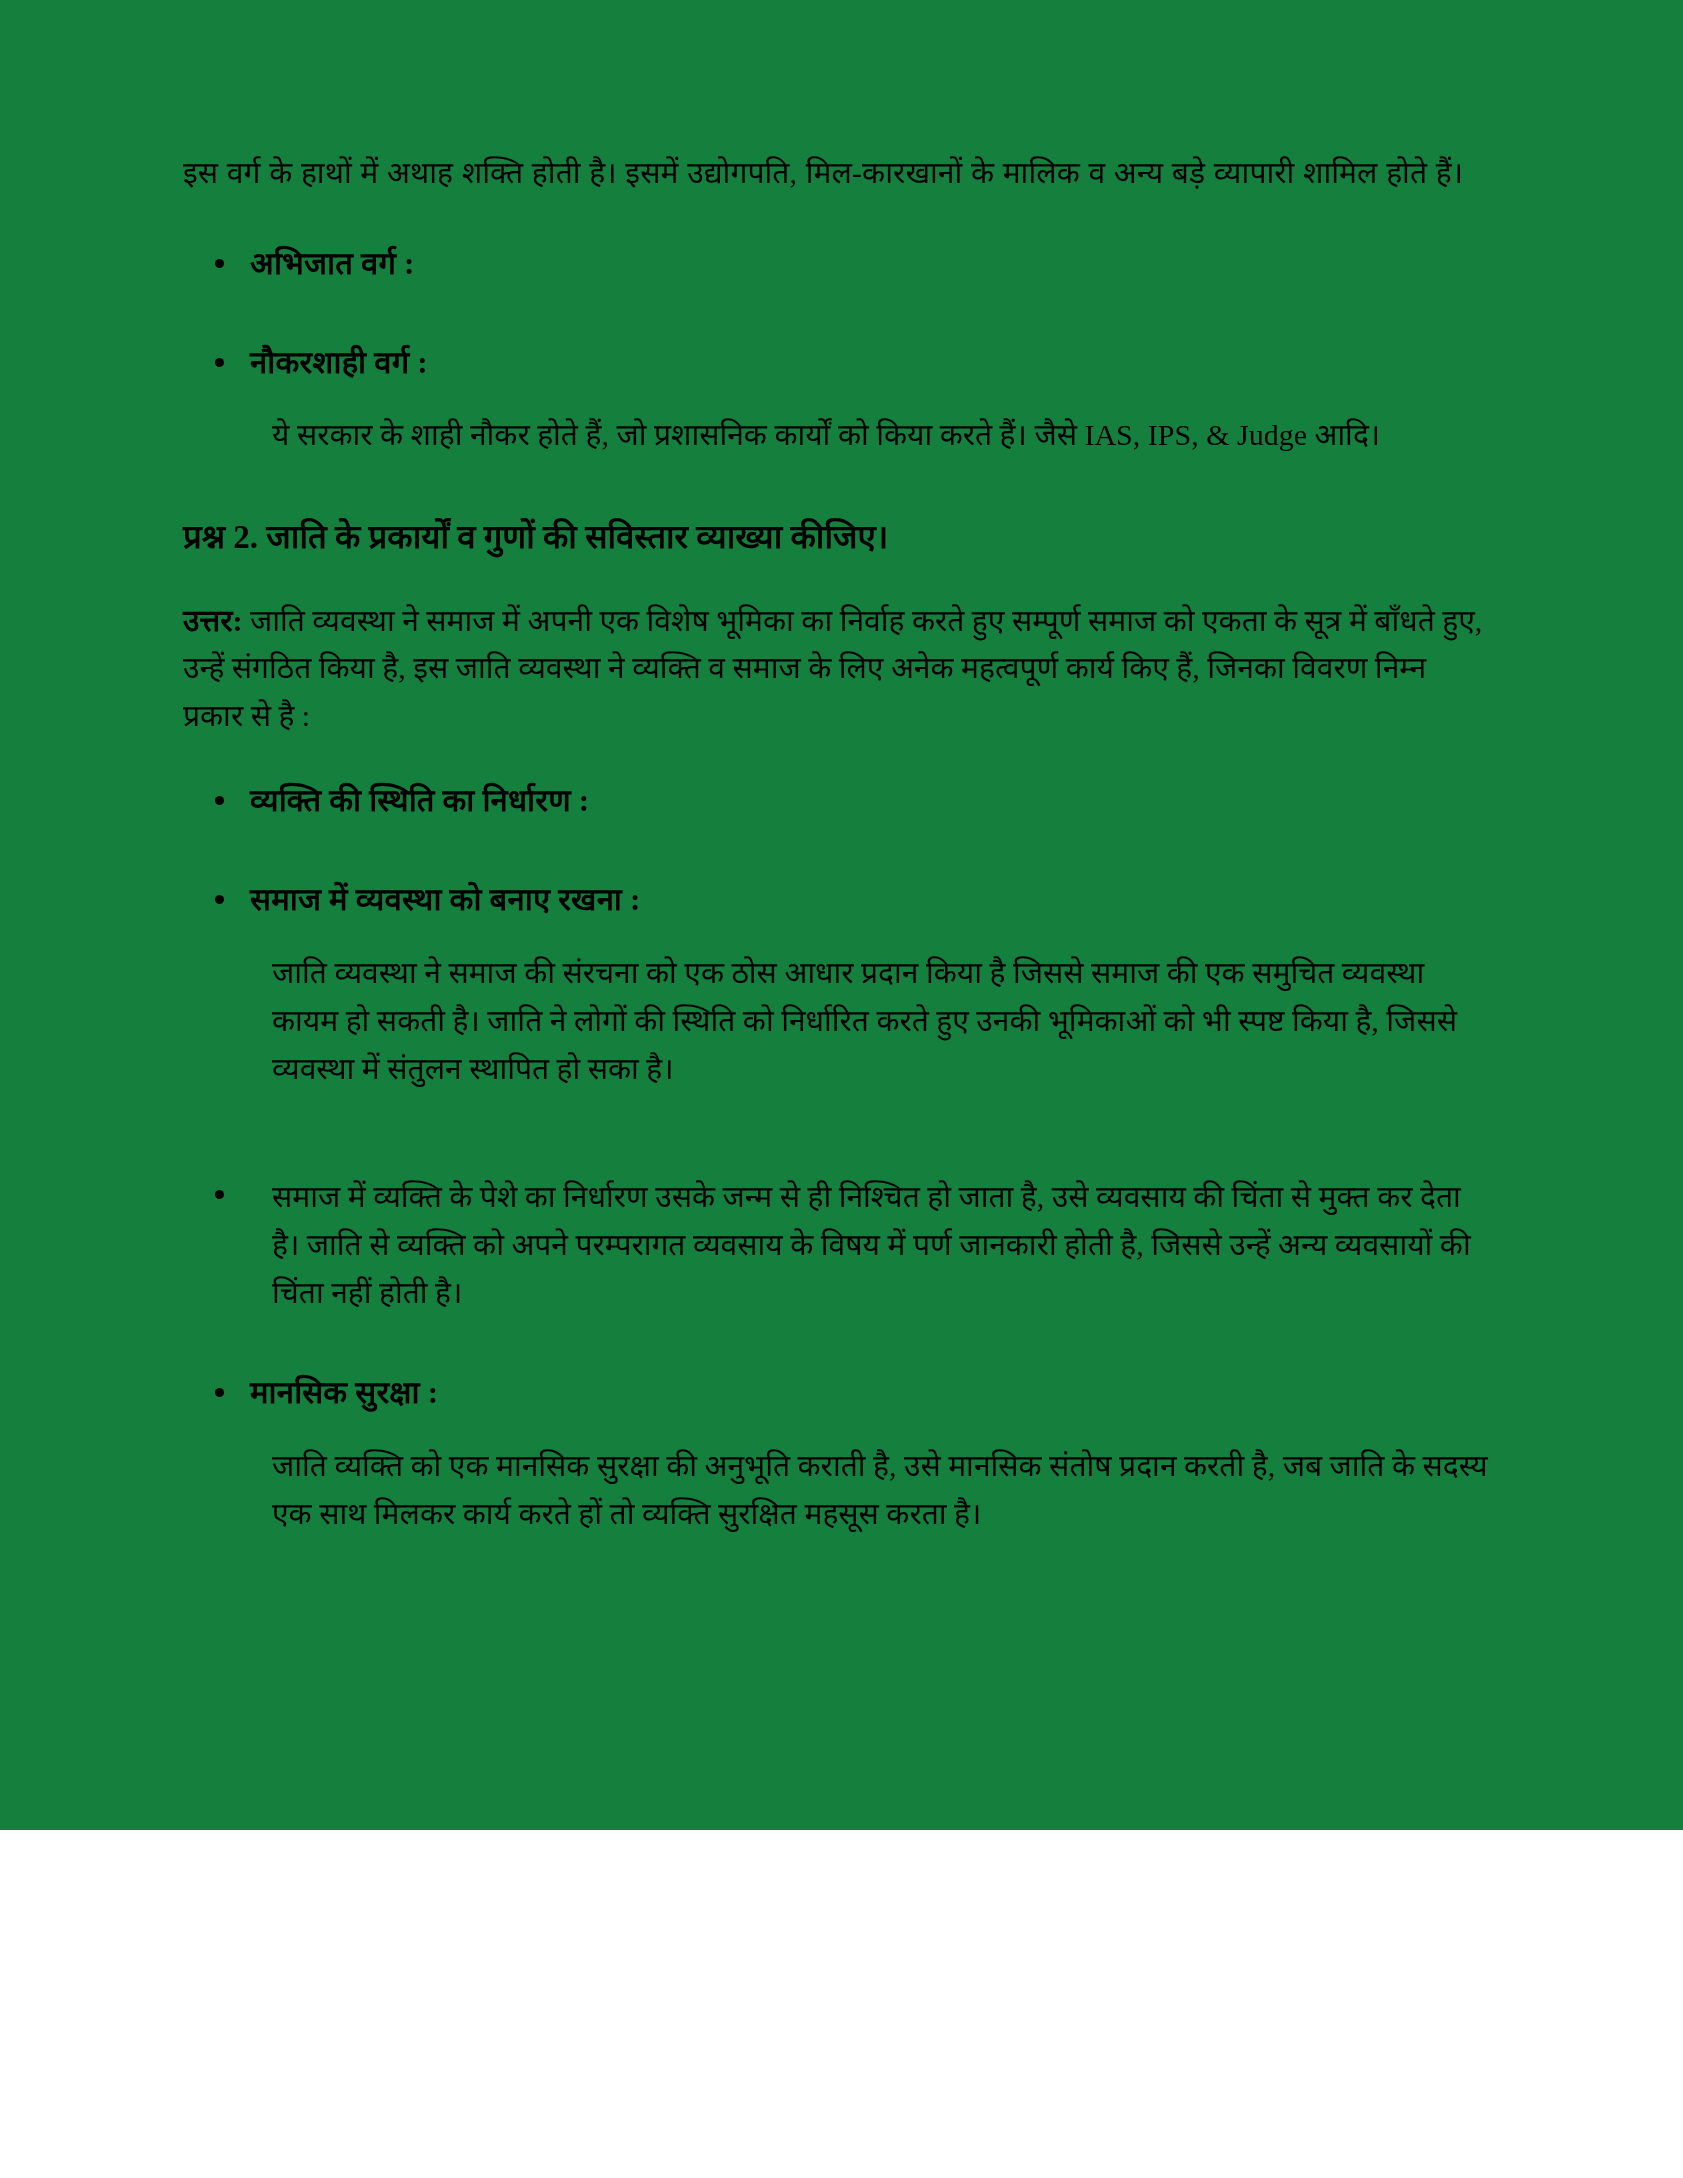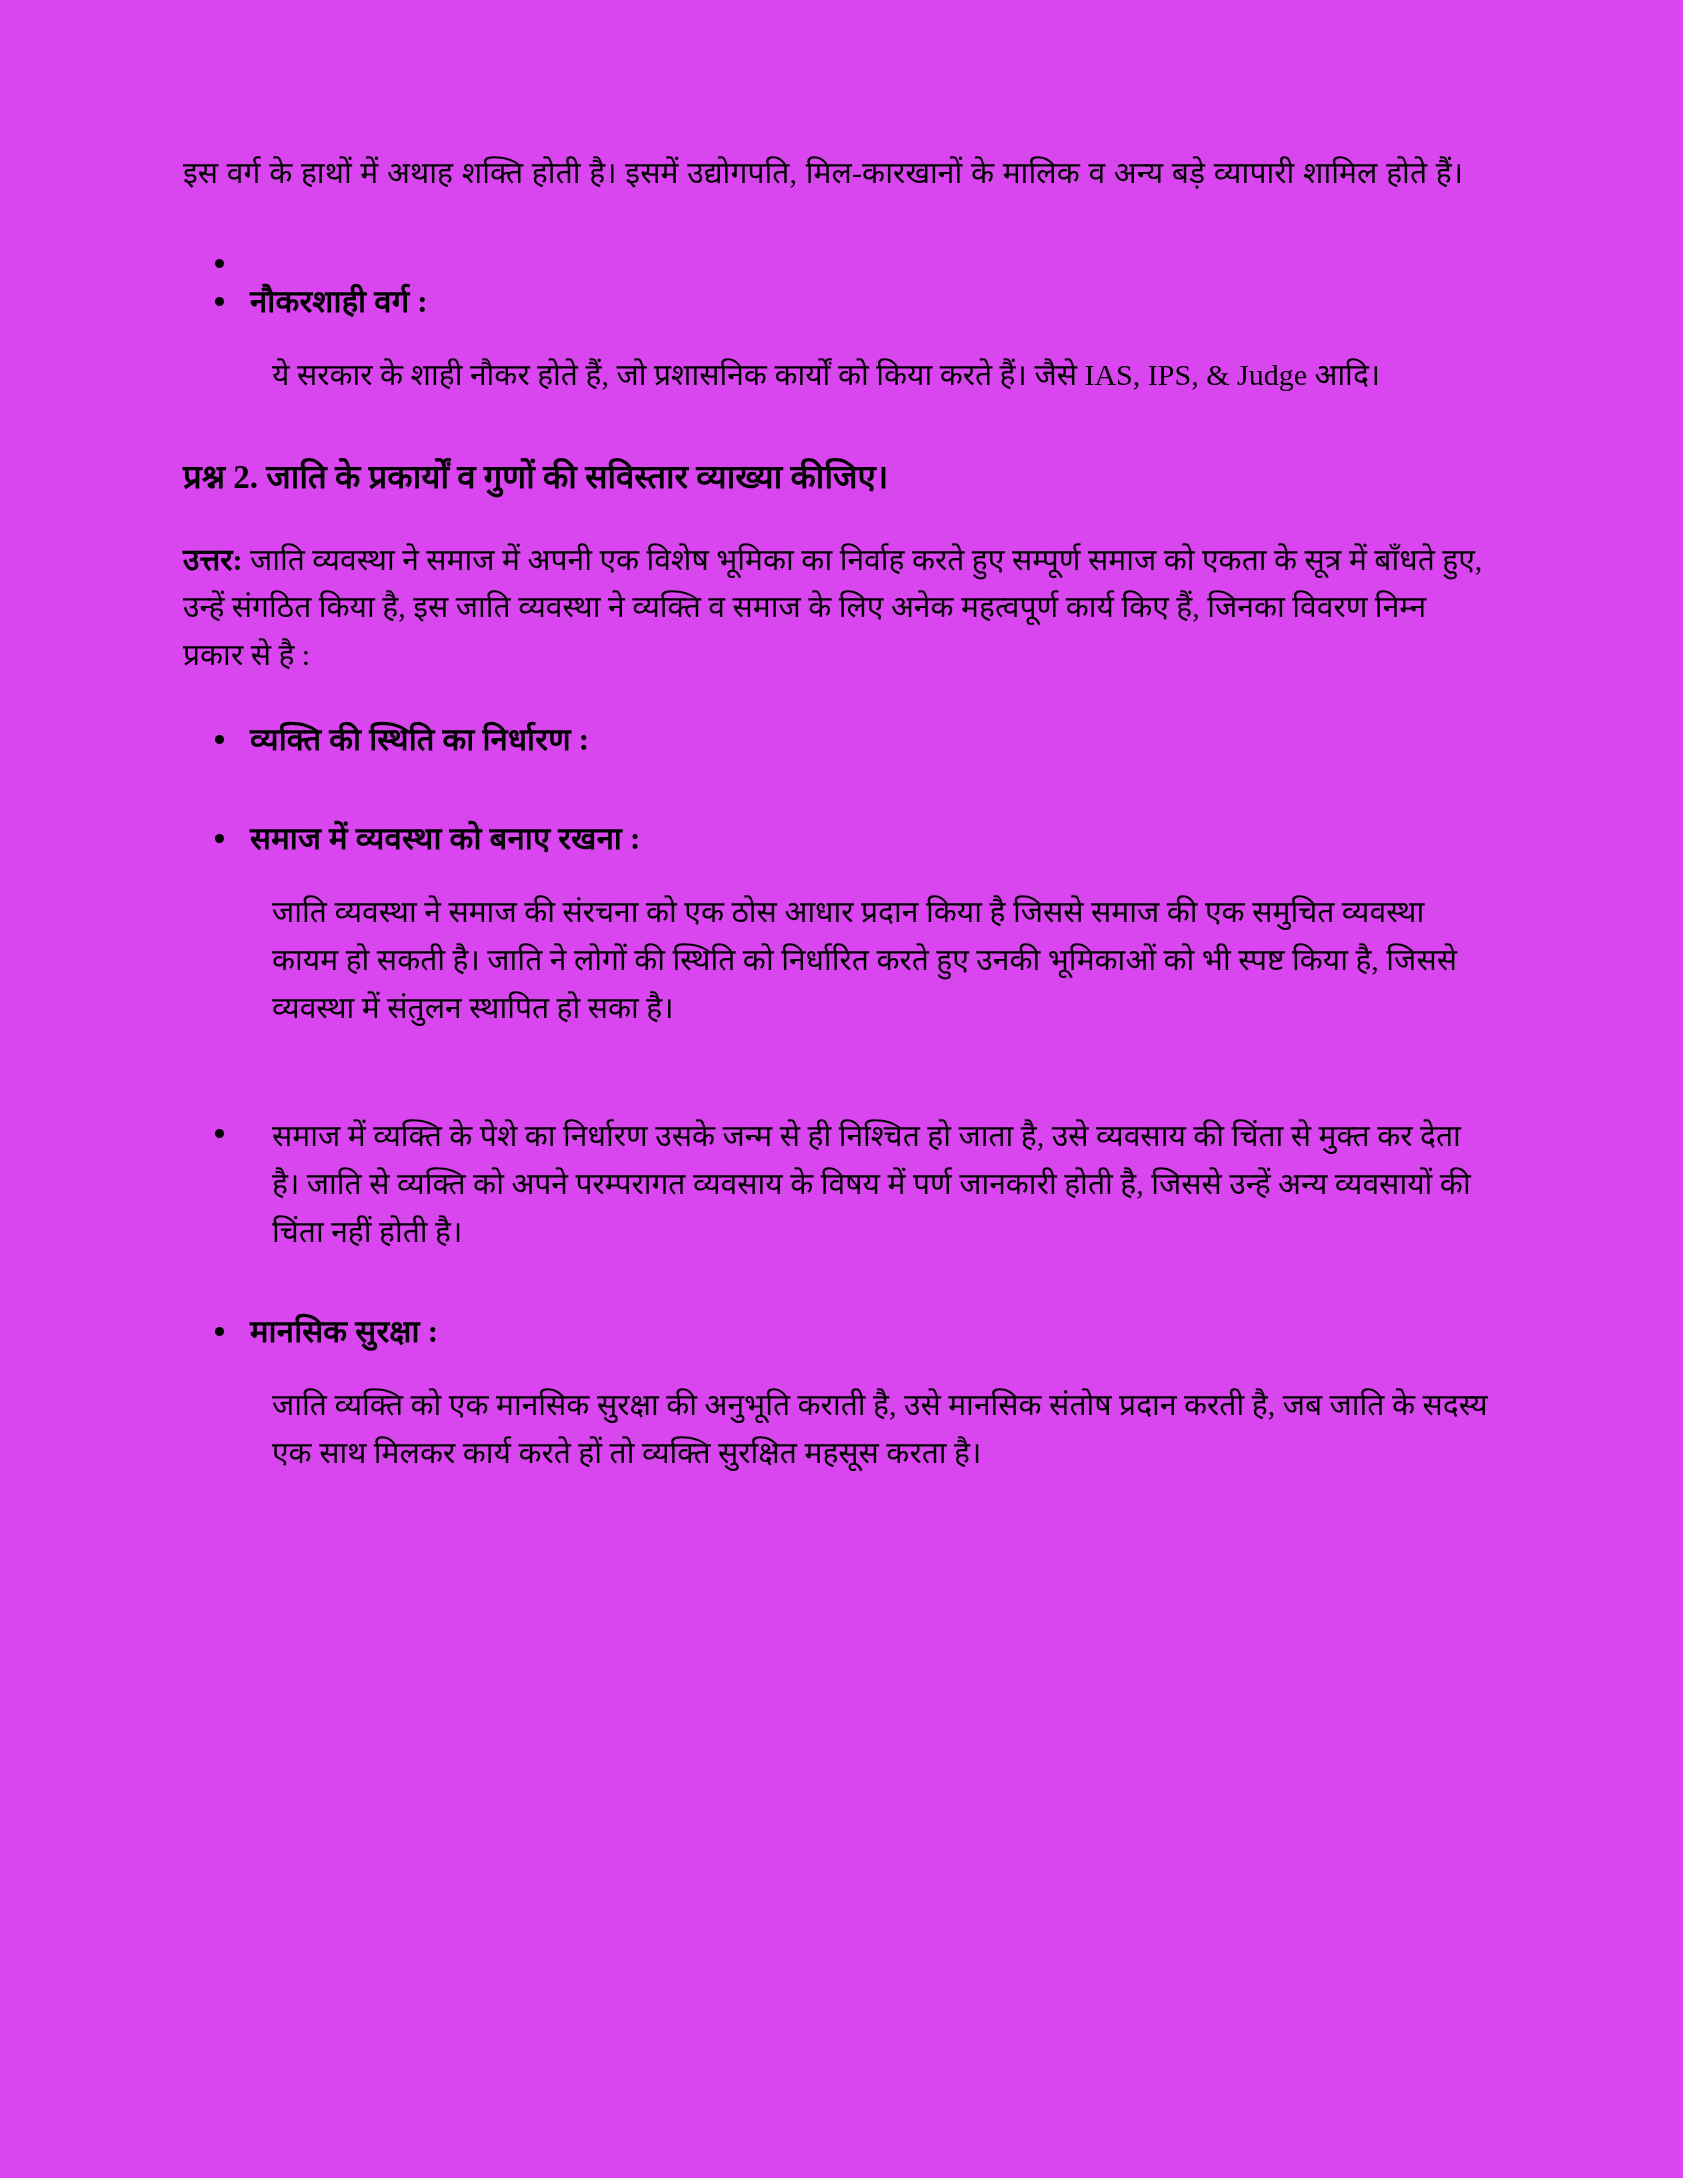--- a/index.html
+++ b/index.html
@@ -10,22 +10,22 @@
   }
 
   body {
     font-family: "Liberation Serif", "DejaVu Serif", serif;
     color: #000000;
   }
 
   .page {
     position: relative;
     width: 1683px;
-    height: 2178px;
-    background: #d946ef;
+    height: 1830px;
+    background: #15803d;
     box-sizing: border-box;
     overflow: hidden;
     font-family: Liberation Serif, serif;
   }
 
   .page-inner {
     position: absolute;
     left: 183px;
     top: 149px;
     width: 1307px;
@@ -110,20 +110,21 @@
 
 <div class="page">
   <div class="page-inner">
 
     <p class="para para-intro">इस वर्ग के हाथों में अथाह शक्ति होती है। इसमें उद्योगपति, मिल-कारखानों के मालिक व अन्य बड़े व्यापारी शामिल होते हैं।</p>
 
     <ul class="blist">
 
       <li>
         <span class="bullet-dot"></span>
+        <p class="bullet-title">अभिजात वर्ग :</p>
       </li>
 
       <div class="gap-lg"></div>
 
       <li>
         <span class="bullet-dot"></span>
         <p class="bullet-title">नौकरशाही वर्ग :</p>
         <p class="bullet-body">ये सरकार के शाही नौकर होते हैं, जो प्रशासनिक कार्यों को किया करते हैं। जैसे IAS, IPS, &amp; Judge आदि।</p>
       </li>
 

